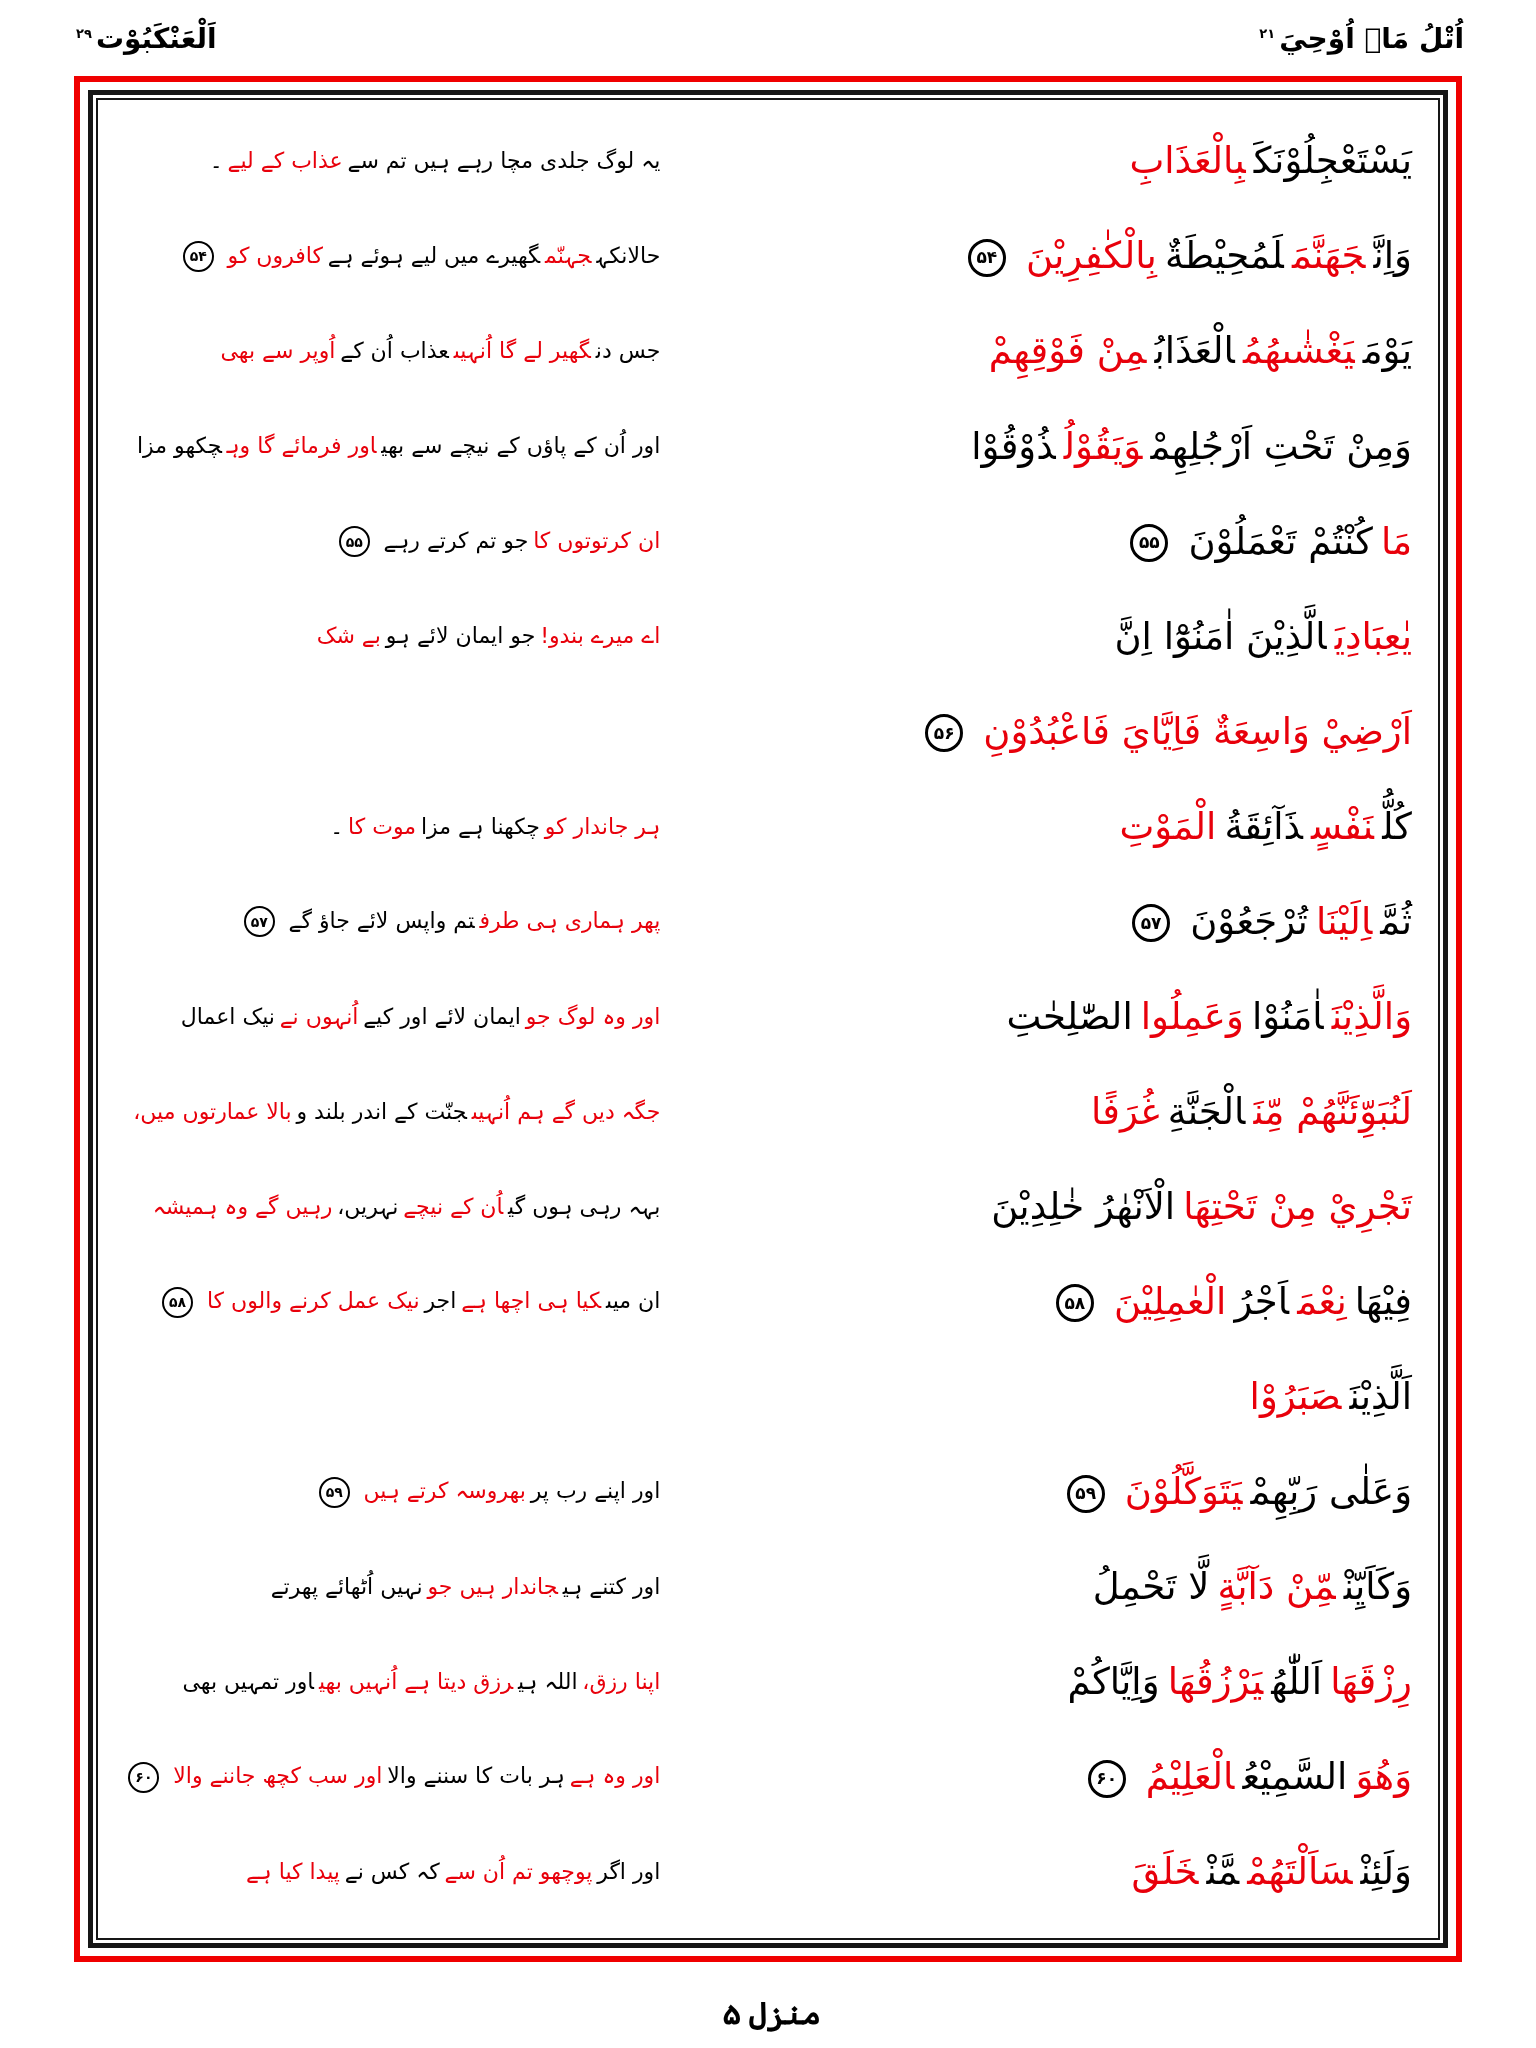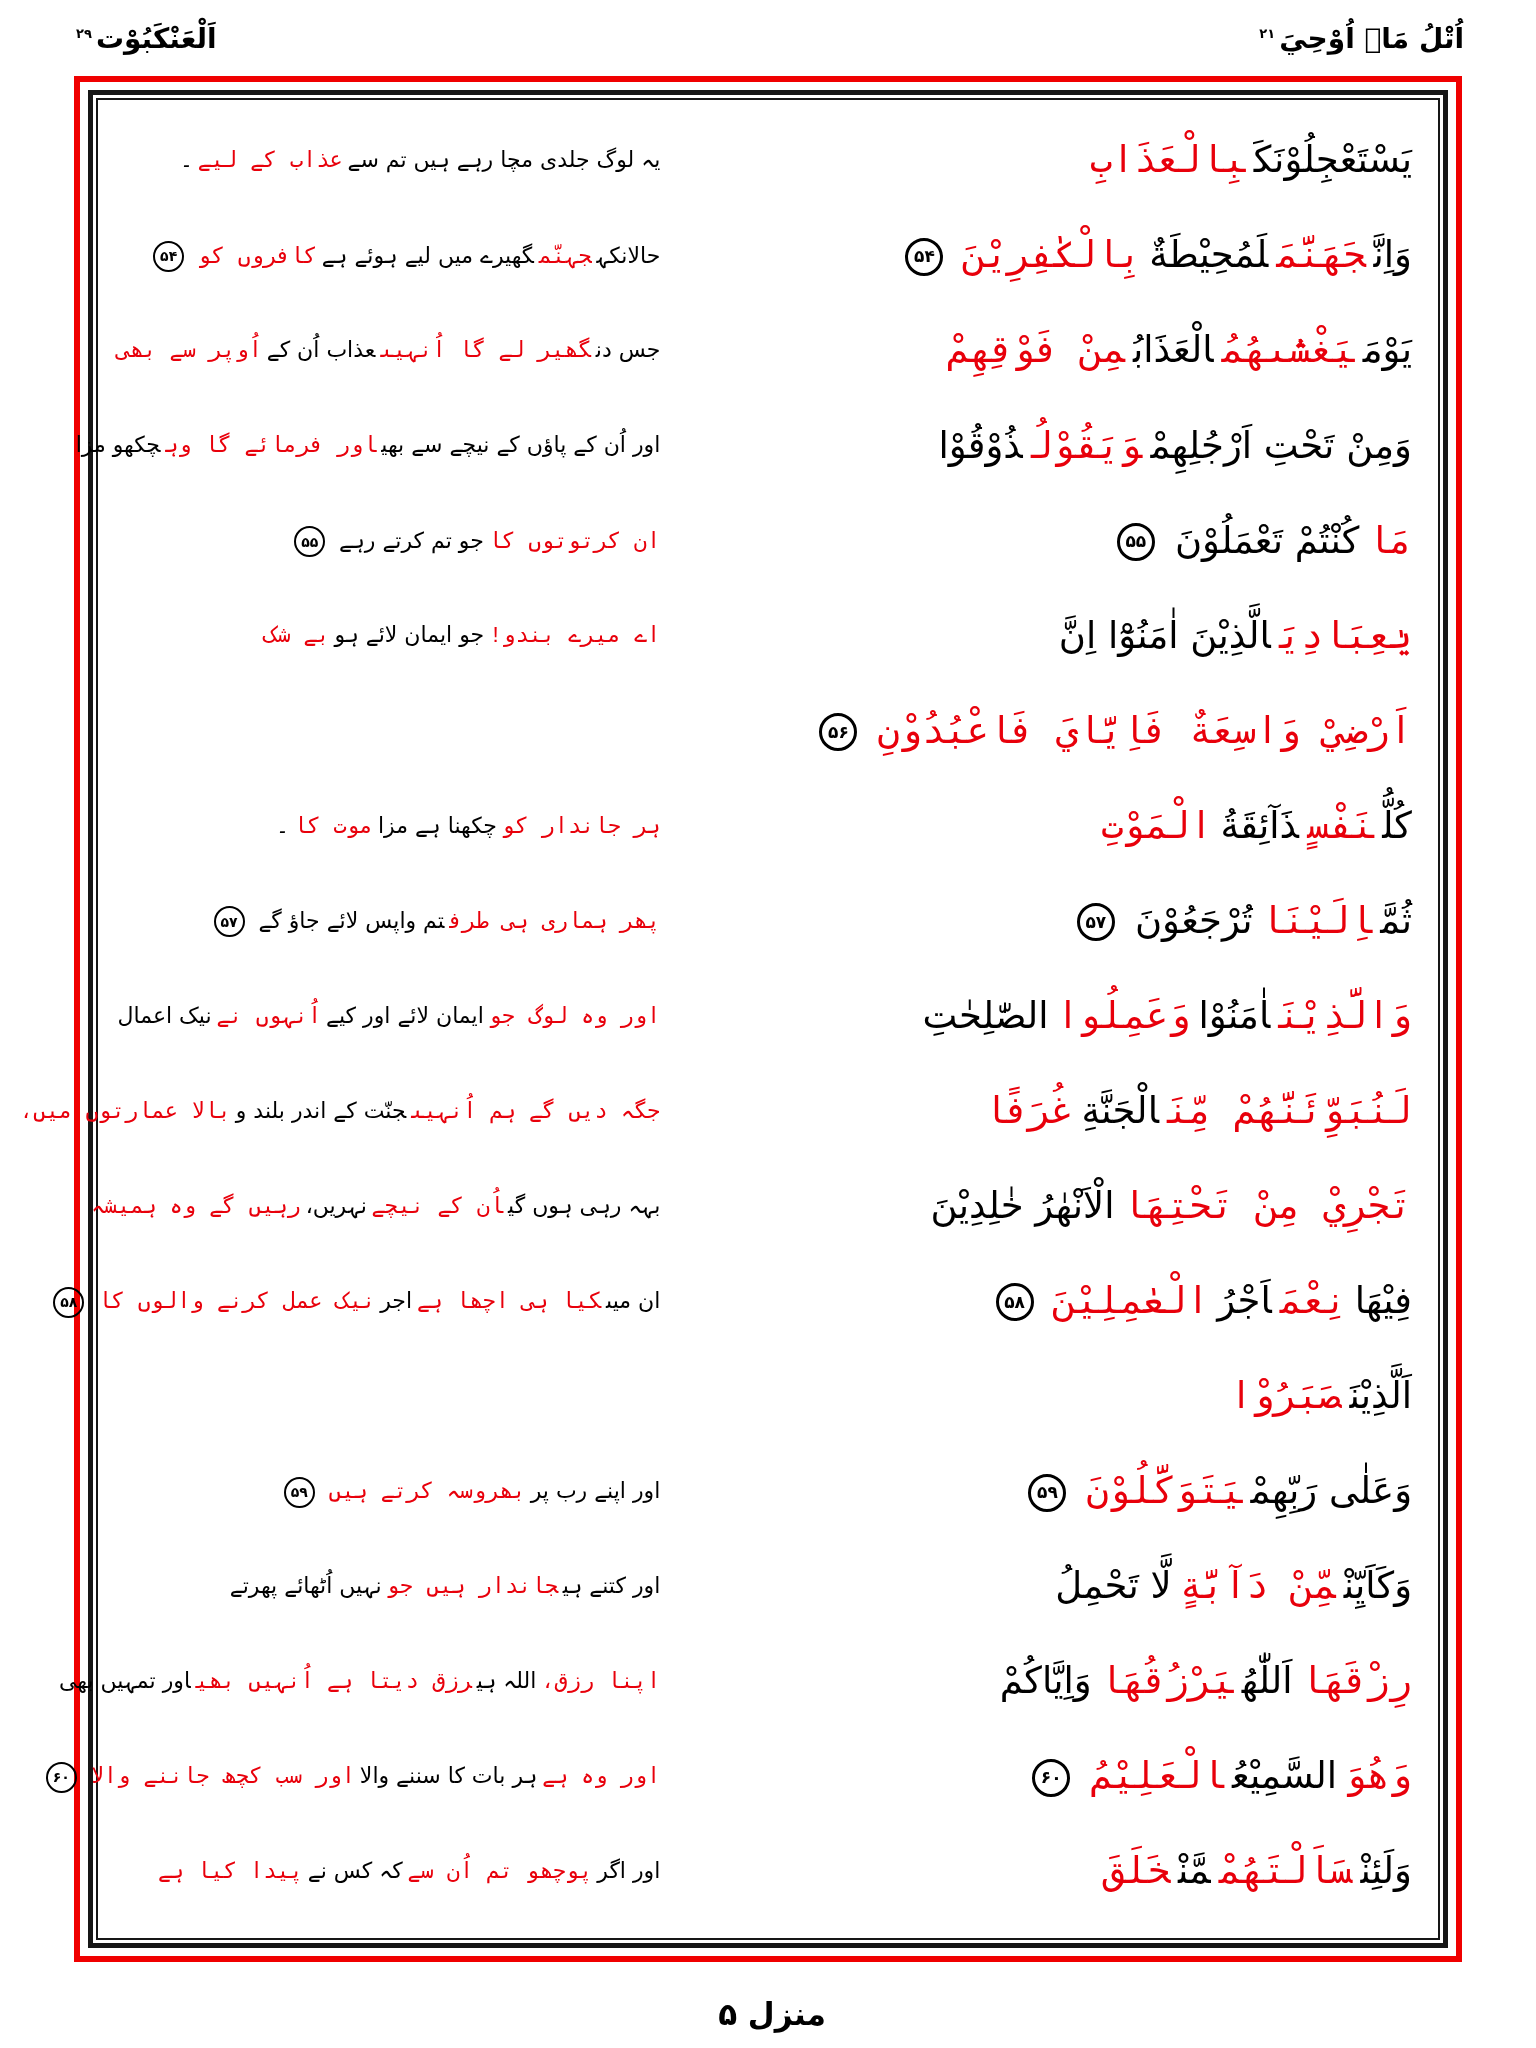--- a/index.html
+++ b/index.html
@@ -48,36 +48,36 @@
     width: 58%; text-align: right; white-space: nowrap;
     font-size: 37px; line-height: 1.25;
   }
   .cell.urdu {
     width: 42%; text-align: right; white-space: nowrap;
     font-size: 22px; line-height: 1.3;
     padding-left: 6px;
   }
   .seg { margin-left: 0.22em; }
   .seg.k { color: var(--ink); }
-  .seg.r { color: var(--red); font-family: Liberation Mono, monospace; }
+  .seg.r { color: var(--red); }
 
   .badge {
     display: inline-flex; align-items: center; justify-content: center;
     width: 38px; height: 38px;
     border: 3px solid var(--ink); border-radius: 50%;
     font-size: 17px; font-weight: bold; color: var(--ink);
     margin-right: 12px; vertical-align: middle;
     flex: none;
   }
   .urdu .badge { width: 31px; height: 31px; font-size: 14px; border-width: 2.5px; margin-right: 9px; }
 
   
   .pg-footer {
     position: absolute; bottom: 16px; left: 8px; right: 0;
-    text-align: center; font-size: 31px; font-weight: bold;
+    text-align: center; font-size: 31px; font-weight: bold; font-family: Liberation Serif, serif;
   }
 </style>
 </head>
 <body>
 
 <div class="page">
 
   <header class="pg-header">
     <div class="hdr-left">
       <span>اَلْعَنْكَبُوْت</span><span class="hdr-num-small">۲۹</span>

